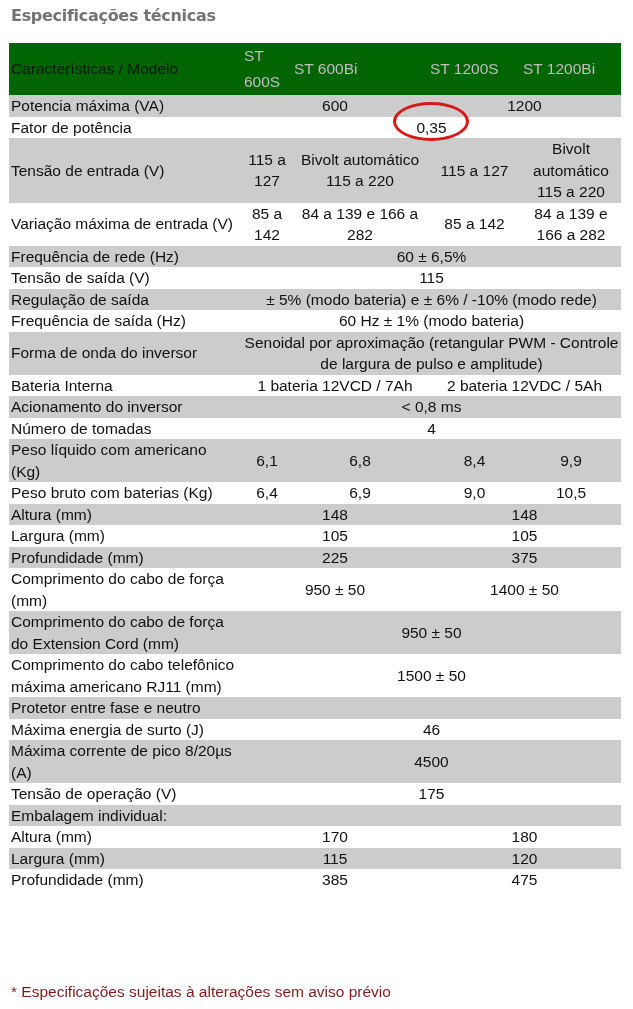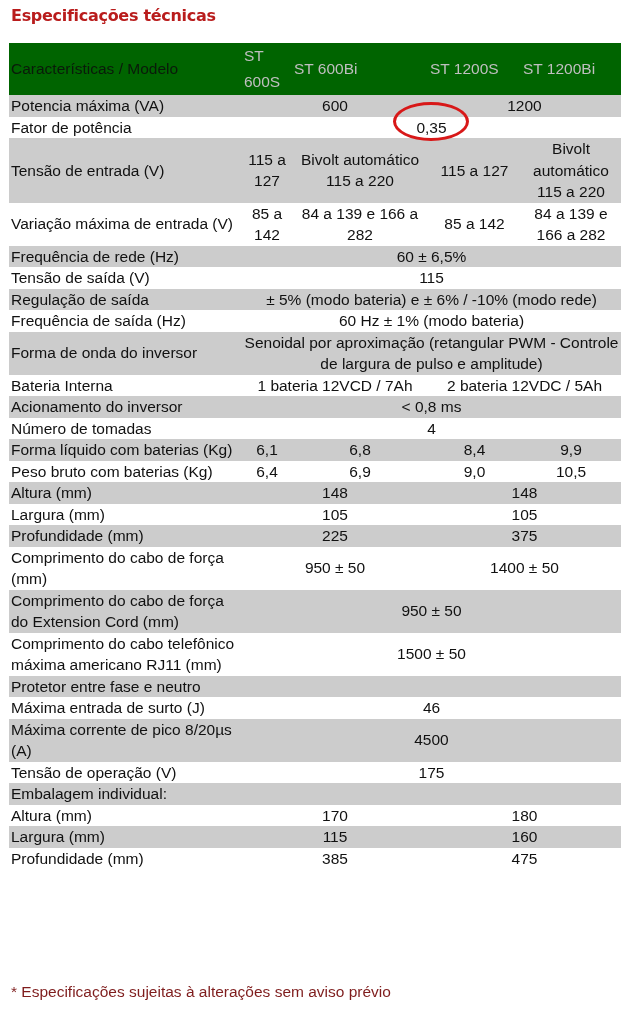--- a/index.html
+++ b/index.html
@@ -2,21 +2,21 @@
 <html><head>
   <meta charset="utf-8">
   <style>
     html, body { margin: 0; padding: 0; background: #ffffff; }
     body {
       width: 633px; height: 1009px; position: relative; overflow: hidden;
       font-family: "Liberation Sans", sans-serif; color: #111;
     }
     .page-title {
       position: absolute; left: 11px; top: 6px;
-      font-size: 16px; font-weight: bold; color: #b91c1c;
+      font-size: 16px; font-weight: bold; color: #737373;
       font-family: "DejaVu Sans", sans-serif; letter-spacing: -0.3px;
     }
     table.specs {
       position: absolute; left: 9px; top: 43px; width: 612px;
       border-collapse: collapse; table-layout: fixed;
       font-size: 15.5px; line-height: 21.5px;
     }
     table.specs td, table.specs th {
       padding: 0 2px; vertical-align: middle; font-weight: normal;
     }
@@ -129,21 +129,21 @@
       <td class="label">Acionamento do inversor</td>
       <td class="val" colspan="4">&lt; 0,8 ms</td>
     </tr>
 
     <tr class="plain">
       <td class="label">Número de tomadas</td>
       <td class="val" colspan="4">4</td>
     </tr>
 
     <tr class="shade">
-      <td class="label">Forma líquido com baterias (Kg)</td>
+      <td class="label">Peso líquido com americano (Kg)</td>
       <td class="val">6,1</td>
       <td class="val">6,8</td>
       <td class="val">8,4</td>
       <td class="val">9,9</td>
     </tr>
 
     <tr class="plain">
       <td class="label">Peso bruto com baterias (Kg)</td>
       <td class="val">6,4</td>
       <td class="val">6,9</td>
@@ -184,21 +184,21 @@
       <td class="label">Comprimento do cabo telefônico máxima americano RJ11 (mm)</td>
       <td class="val" colspan="4">1500 ± 50</td>
     </tr>
 
     <tr class="shade">
       <td class="label">Protetor entre fase e neutro</td>
       <td class="val" colspan="4"></td>
     </tr>
 
     <tr class="plain">
-      <td class="label">Máxima entrada de surto (J)</td>
+      <td class="label">Máxima energia de surto (J)</td>
       <td class="val" colspan="4">46</td>
     </tr>
 
     <tr class="shade">
       <td class="label">Máxima corrente de pico 8/20µs (A)</td>
       <td class="val" colspan="4">4500</td>
     </tr>
 
     <tr class="plain">
       <td class="label">Tensão de operação (V)</td>
@@ -212,21 +212,21 @@
 
     <tr class="plain">
       <td class="label">Altura (mm)</td>
       <td class="val" colspan="2">170</td>
       <td class="val" colspan="2">180</td>
     </tr>
 
     <tr class="shade">
       <td class="label">Largura (mm)</td>
       <td class="val" colspan="2">115</td>
-      <td class="val" colspan="2">160</td>
+      <td class="val" colspan="2">120</td>
     </tr>
 
     <tr class="plain">
       <td class="label">Profundidade (mm)</td>
       <td class="val" colspan="2">385</td>
       <td class="val" colspan="2">475</td>
     </tr>
   </tbody>
 </table>
 

